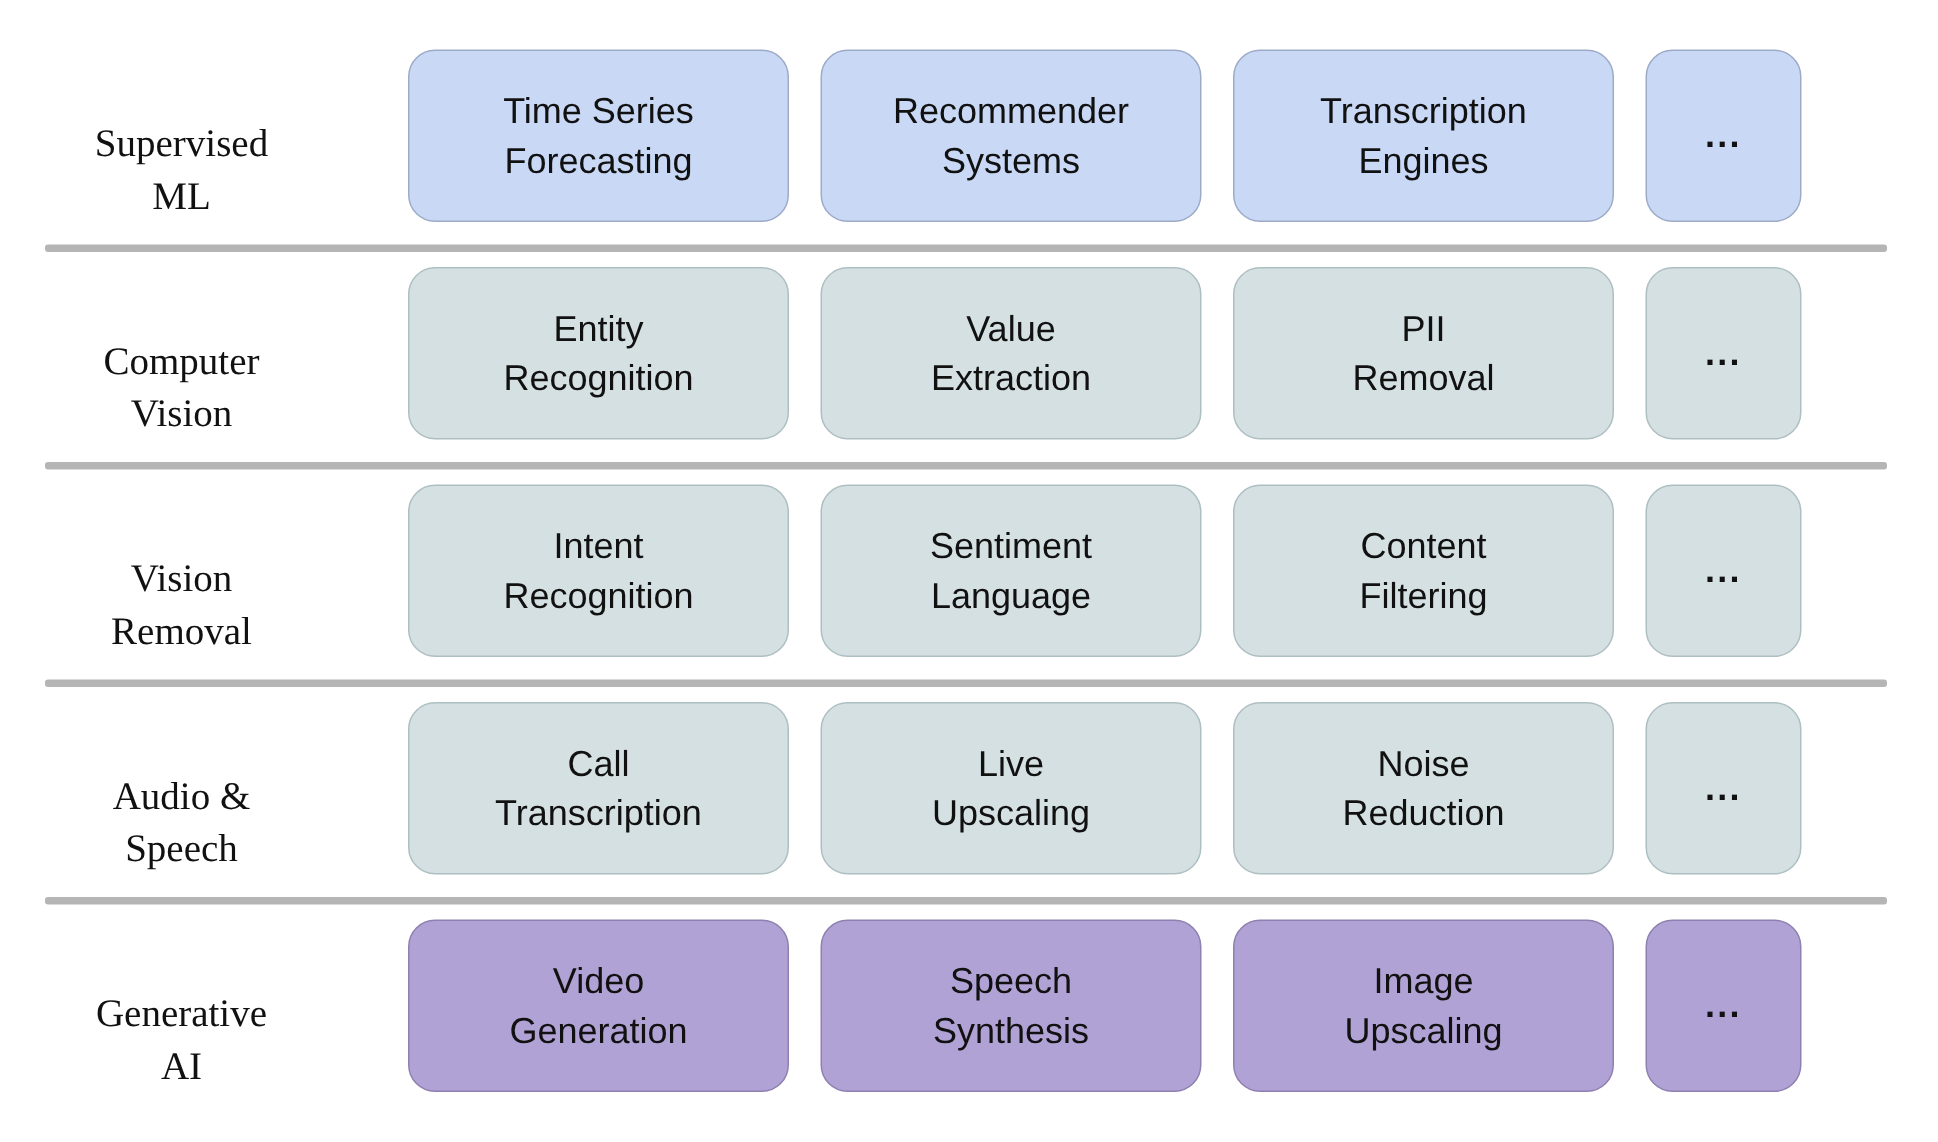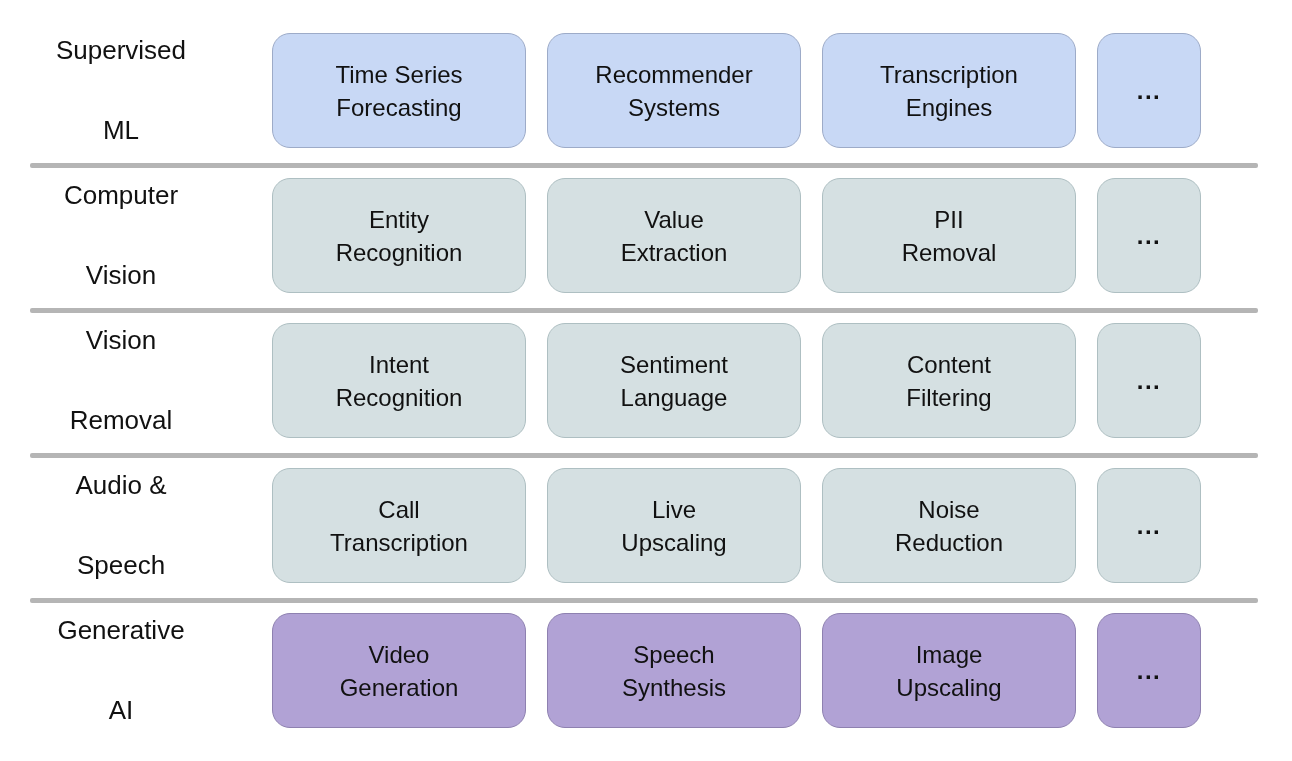--- a/index.html
+++ b/index.html
@@ -12,25 +12,26 @@
     font-family: "Liberation Sans", sans-serif;
     color: #111111;
     background: #ffffff;
     overflow: hidden;
   }
   .row { display: flex; height: 115px; align-items: stretch; }
   .row-label {
     width: 242px;
     display: flex;
     flex-direction: column;
-    justify-content: space-between;
+    justify-content: flex-end;
     text-align: center;
     font-size: 26px;
     line-height: 35px;
     font-weight: 500;
+    font-family: Liberation Serif, serif;
   }
   .boxes { display: flex; gap: 21px; margin-left: 30px; }
   .box {
     width: 254px;
     box-sizing: border-box;
     border-radius: 18px;
     border: 1.5px solid;
     display: flex;
     flex-direction: column;
     justify-content: center;

